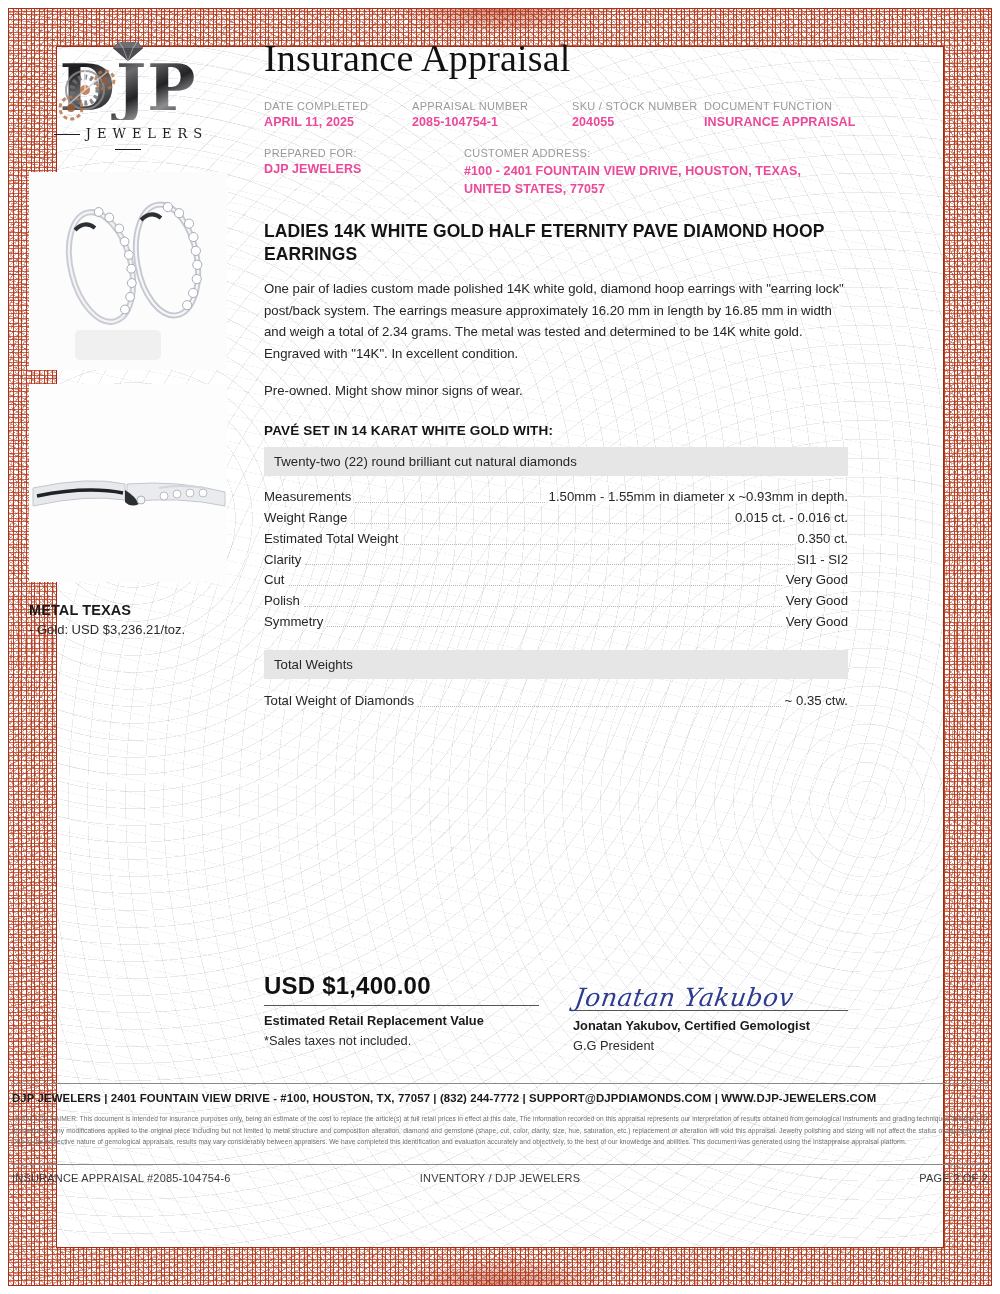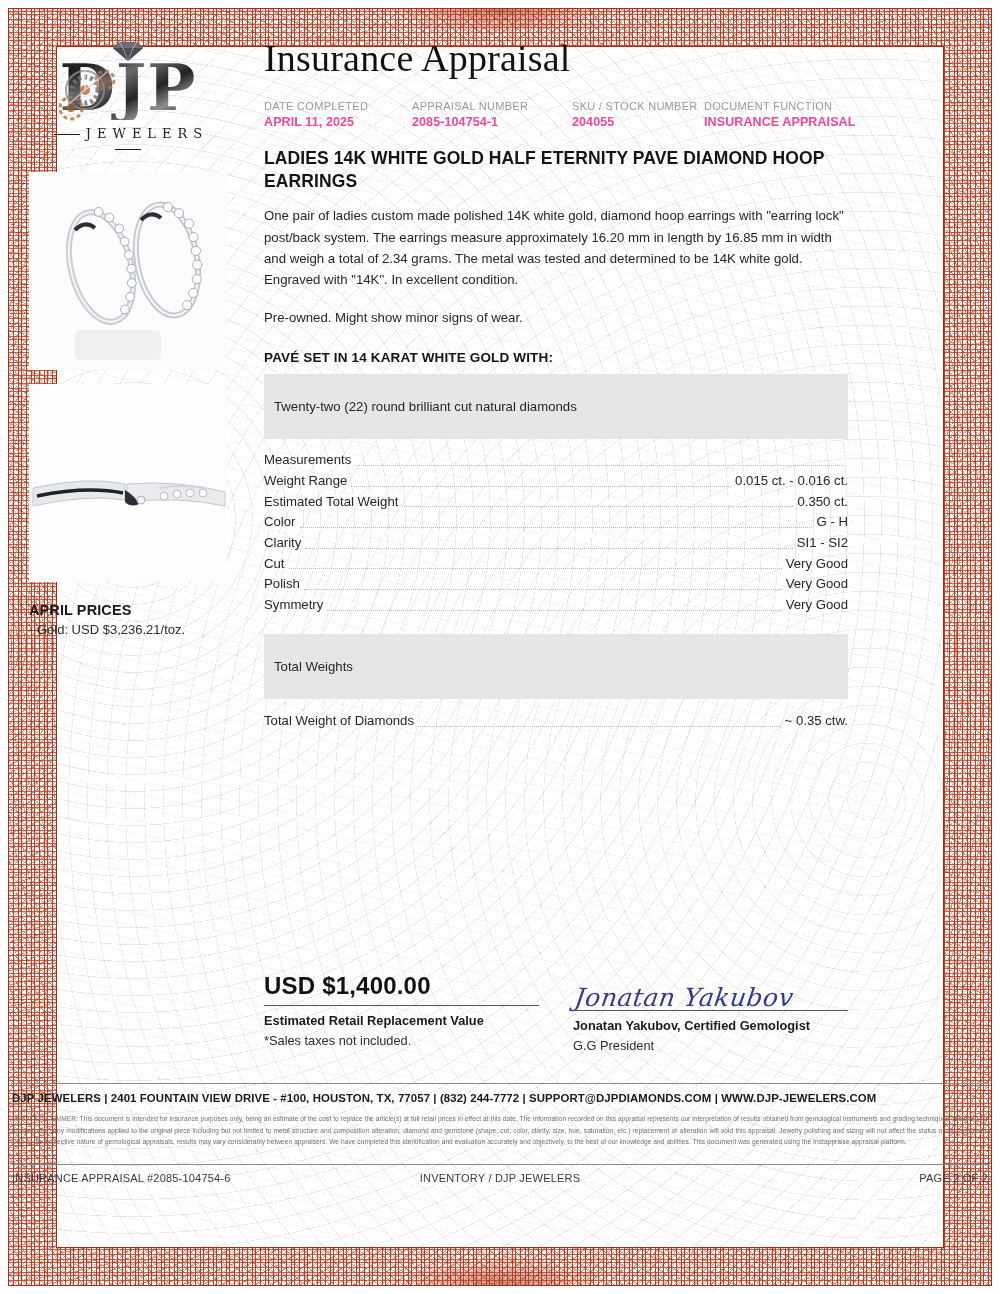--- a/index.html
+++ b/index.html
@@ -253,21 +253,21 @@
 
   .section-head {
     font-size: 13.5px;
     font-weight: 700;
     color: #141414;
     margin: 0 0 9px 0;
     letter-spacing: 0.15px;
   }
   .band {
     background: #e6e6e6;
-    padding: 25px 10px;
+    padding: 7px 10px;
     font-size: 13.2px;
     color: #262626;
     margin-bottom: 11px;
   }
 
   .spec-table { width: 100%; }
   .spec-row {
     display: flex;
     align-items: flex-end;
     font-size: 13.2px;
@@ -478,21 +478,21 @@
                 <circle cx="148" cy="110" r="4"></circle>
               <circle cx="161" cy="109" r="4"></circle>
                 <circle cx="174" cy="109" r="4"></circle>
             </g>
             <path d="M130 104 q20 -4 46 0" stroke="#d3d6db" stroke-width="2" fill="none"></path>
           </g>
         </svg>
       </div>
 
       <div class="metal-prices">
-        <h3>APRIL PRICES</h3>
+        <h3>METAL TEXAS</h3>
         <div class="mp-row">- Gold: USD $3,236.21/toz.</div>
       </div>
     </div>
 
     <div class="maincol">
 
       <h1 class="doc-title">Insurance Appraisal</h1>
 
       <div class="meta-row">
         <div class="meta-cell c1">
@@ -506,48 +506,54 @@
         <div class="meta-cell c3">
           <div class="meta-label">SKU / STOCK NUMBER</div>
           <div class="meta-value">204055</div>
         </div>
         <div class="meta-cell c4">
           <div class="meta-label">DOCUMENT FUNCTION</div>
           <div class="meta-value">INSURANCE APPRAISAL</div>
         </div>
       </div>
 
+      <div class="meta-row2">
+        <div class="c1">
+          <div class="meta-label">PREPARED FOR:</div>
+          <div class="meta-value">DJP JEWELERS</div>
+        </div>
+        <div class="c2">
+          <div class="meta-label">CUSTOMER ADDRESS:</div>
+          <div class="meta-value wrap">#100 - 2401 FOUNTAIN VIEW DRIVE, HOUSTON, TEXAS, UNITED STATES, 77057</div>
+        </div>
+      </div>
 
       <h2 class="item-title">LADIES 14K WHITE GOLD HALF ETERNITY PAVE DIAMOND HOOP EARRINGS</h2>
 
       <p class="desc">One pair of ladies custom made polished 14K white gold, diamond hoop earrings with "earring lock" post/back system. The earrings measure approximately 16.20 mm in length by 16.85 mm in width and weigh a total of 2.34 grams. The metal was tested and determined to be 14K white gold. Engraved with "14K". In excellent condition.</p>
       <p class="desc second">Pre-owned. Might show minor signs of wear.</p>
 
       <h3 class="section-head">PAVÉ SET IN 14 KARAT WHITE GOLD WITH:</h3>
       <div class="band">Twenty-two (22) round brilliant cut natural diamonds</div>
 
       <div class="spec-table">
         <div class="spec-row">
           <span class="spec-label">Measurements</span>
           <span class="spec-dots"></span>
+          <span class="spec-value">1.50mm - 1.55mm in diameter x ~0.93mm in depth.</span>
         </div>
         <div class="spec-row">
           <span class="spec-label">Weight Range</span>
           <span class="spec-dots"></span>
           <span class="spec-value">0.015 ct. - 0.016 ct.</span>
         </div>
         <div class="spec-row">
           <span class="spec-label">Estimated Total Weight</span>
           <span class="spec-dots"></span>
           <span class="spec-value">0.350 ct.</span>
-        </div>
-        <div class="spec-row">
-          <span class="spec-label">Color</span>
-          <span class="spec-dots"></span>
-          <span class="spec-value">G - H</span>
         </div>
         <div class="spec-row">
           <span class="spec-label">Clarity</span>
           <span class="spec-dots"></span>
           <span class="spec-value">SI1 - SI2</span>
         </div>
         <div class="spec-row">
           <span class="spec-label">Cut</span>
           <span class="spec-dots"></span>
           <span class="spec-value">Very Good</span>

